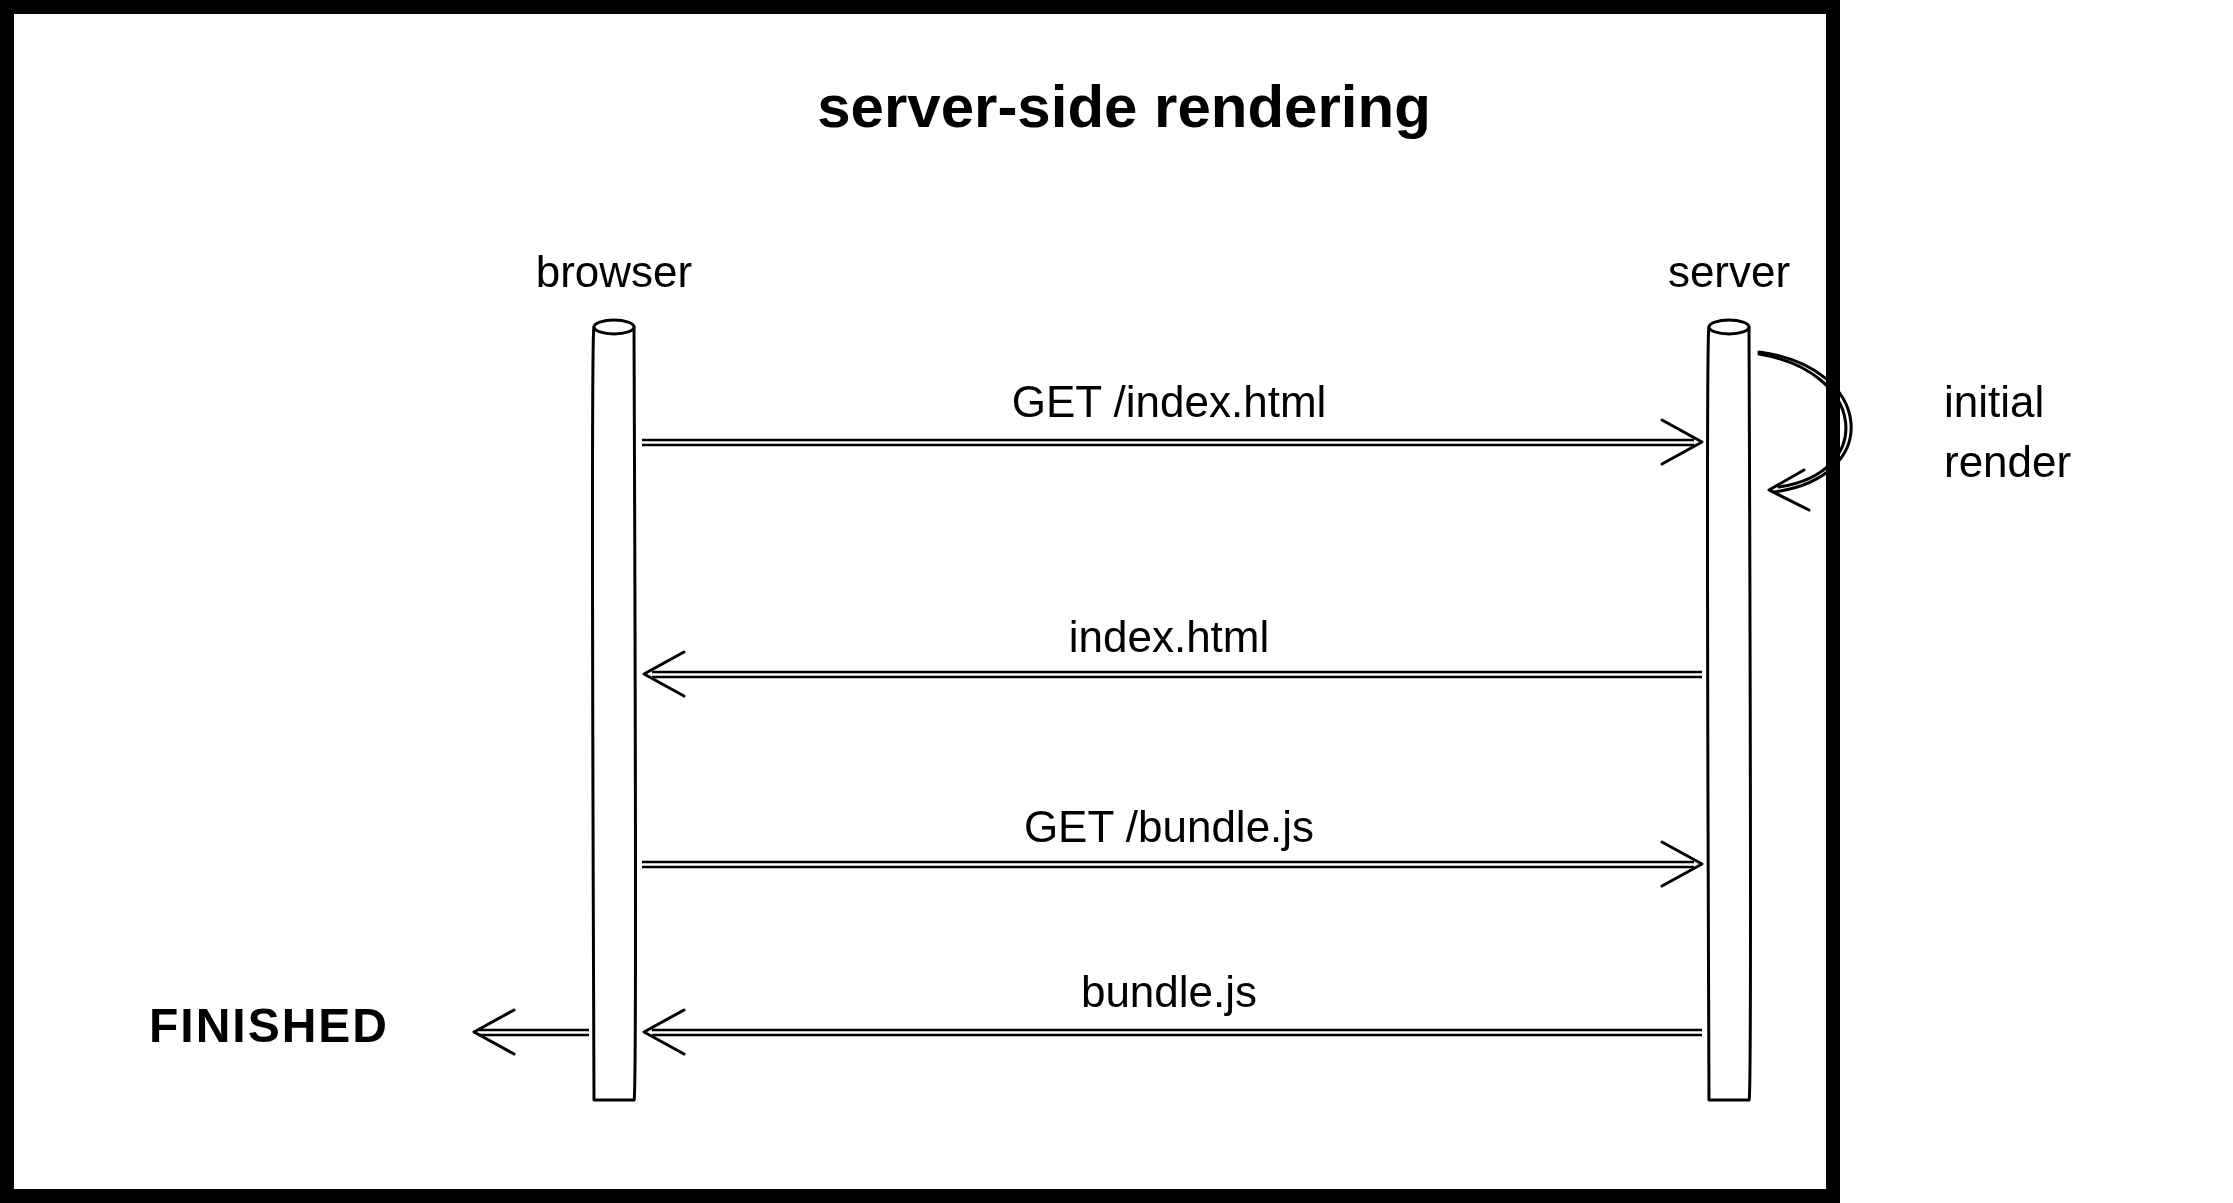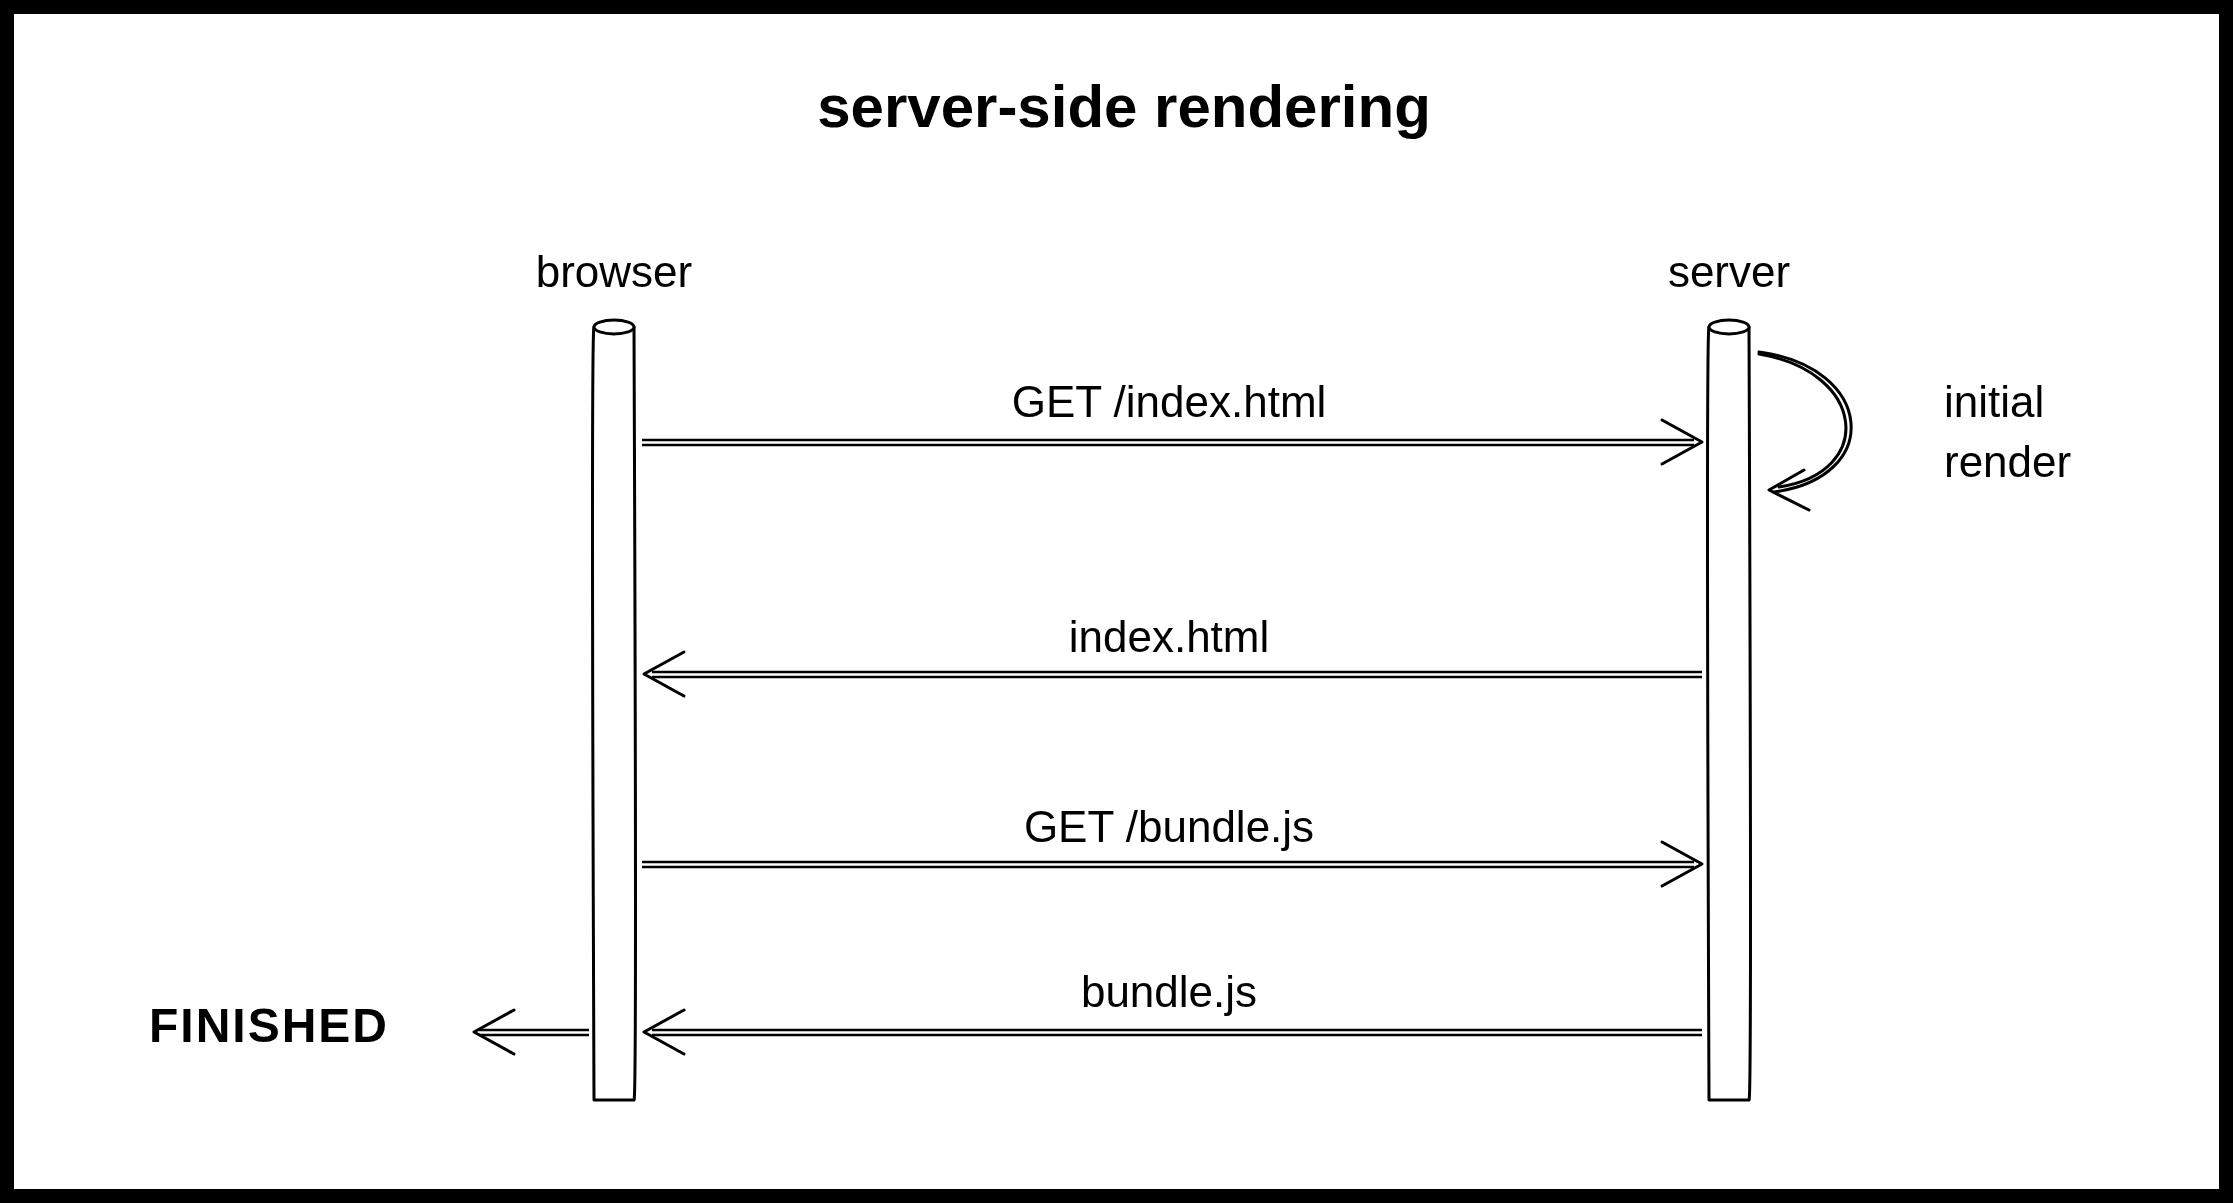--- a/index.html
+++ b/index.html
@@ -9,21 +9,21 @@
     width: 100%;
     height: 100%;
   }
   body {
     font-family: "Comic Sans MS", "Comic Sans", "Segoe Script", "Bradley Hand", cursive, sans-serif;
     color: #000;
   }
   .frame {
     position: relative;
     box-sizing: border-box;
-    width: 2233px;
+    width: 1840px;
     height: 1203px;
     border: 14px solid #000;
     background: #fff;
   }
   .inner-area {
     position: absolute;
     left: 20px;
     top: 18px;
     right: 20px;
     bottom: 20px;

